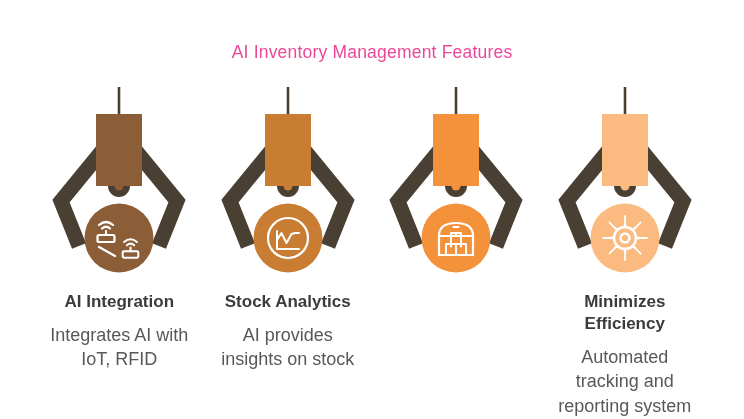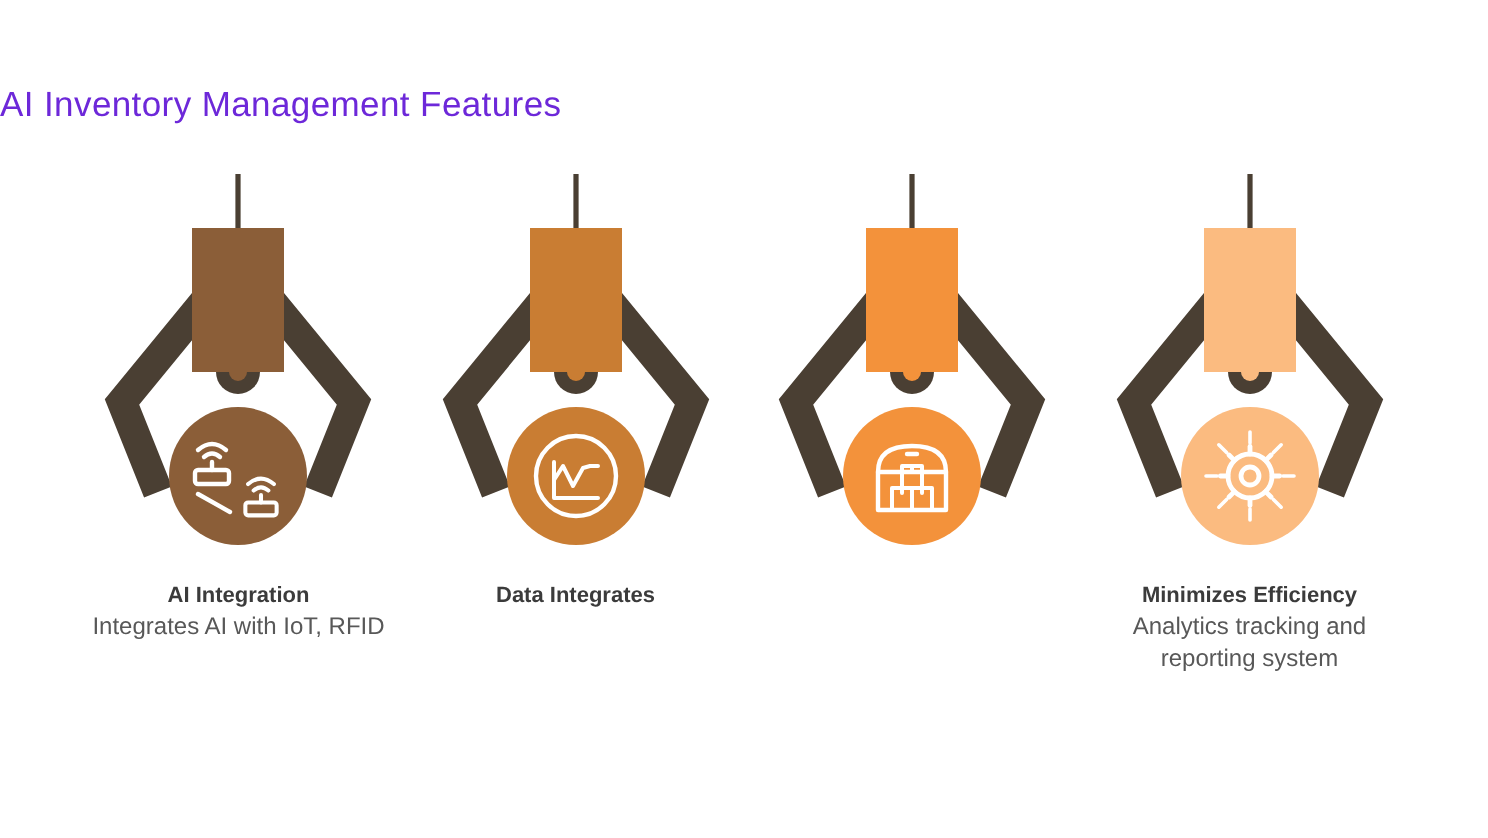--- a/index.html
+++ b/index.html
@@ -2,37 +2,37 @@
 <html><head>
 <meta charset="utf-8">
 <style>
   html,body{margin:0;padding:0;background:#ffffff;}
   .canvas{
     position:relative;width:744px;height:419px;background:#ffffff;overflow:hidden;
     font-family:"Liberation Sans", sans-serif;
   }
   .page-title{
     position:absolute;top:42px;left:0;width:100%;
-    font-size:17.5px;font-weight:400;color:#6d28d9;letter-spacing:.2px;
+    text-align:center;font-size:17.5px;font-weight:400;color:#ec4899;letter-spacing:.2px;
   }
   .features-row{
     position:absolute;left:35px;top:85px;width:674px;
     display:flex;
   }
   .feature-col{
     width:168.5px;display:flex;flex-direction:column;align-items:center;
   }
   .claw-svg{display:block;width:170px;height:200px;overflow:visible;}
   .feature-title{
     margin-top:6px;max-width:135px;text-align:center;
-    font-size:11px;font-weight:700;color:#3b3b3b;line-height:1.3;
+    font-size:17px;font-weight:700;color:#3b3b3b;line-height:1.3;
   }
   .feature-desc{
-    max-width:152px;text-align:center;
-    font-size:12px;font-weight:400;color:#585858;line-height:1.35;
+    margin-top:10px;max-width:152px;text-align:center;
+    font-size:18px;font-weight:400;color:#585858;line-height:1.35;
   }
   .icon{stroke:#ffffff;fill:none;stroke-linecap:round;stroke-linejoin:round;}
   .arm{fill:none;stroke-linejoin:miter;}
 </style>
 </head>
 <body>
 
 <div class="canvas">
 
   <div class="page-title">AI Inventory Management Features</div>
@@ -76,21 +76,22 @@
         <circle cx="85" cy="101" r="11" fill="#4A3F33"></circle>
         <circle cx="85" cy="101" r="4.5" fill="#C97D33"></circle>
         <rect x="62" y="29" width="46" height="72" fill="#C97D33"></rect>
         <circle cx="85" cy="153" r="34.5" fill="#C97D33"></circle>
         <g class="icon" transform="translate(85,153)">
           <circle cx="0" cy="0" r="20" stroke-width="2.2"></circle>
           <path d="M -11 -7 L -11 11 L 11 11" stroke-width="2"></path>
           <path d="M -11 2 L -6.5 -5 L -1.5 5 L 3.5 -4 L 7 -5 L 11 -5" stroke-width="2"></path>
         </g>
       </svg>
-      <div class="feature-title">Data Integrates</div>
+      <div class="feature-title">Stock Analytics</div>
+      <div class="feature-desc">AI provides insights on stock</div>
     </div>
 
     <div class="feature-col">
       <svg class="claw-svg" viewBox="0 0 170 200">
         <rect x="83.7" y="2" width="2.6" height="28" fill="#4A3F33"></rect>
         <path class="arm" d="M 68 66 L 27 116 L 45 161" stroke-width="15" stroke="#4A3F33"></path>
         <path class="arm" d="M 102 66 L 143 116 L 125 161" stroke-width="15" stroke="#4A3F33"></path>
         <circle cx="85" cy="101" r="11" fill="#4A3F33"></circle>
         <circle cx="85" cy="101" r="4.5" fill="#F3923B"></circle>
         <rect x="62" y="29" width="46" height="72" fill="#F3923B"></rect>
@@ -139,17 +140,17 @@
             <line x1="0" y1="16.5" x2="0" y2="22"></line>
             <line x1="0" y1="-16.5" x2="0" y2="-22"></line>
             <line x1="11.7" y1="11.7" x2="15.6" y2="15.6"></line>
             <line x1="-11.7" y1="11.7" x2="-15.6" y2="15.6"></line>
             <line x1="11.7" y1="-11.7" x2="15.6" y2="-15.6"></line>
             <line x1="-11.7" y1="-11.7" x2="-15.6" y2="-15.6"></line>
           </g>
         </g>
       </svg>
       <div class="feature-title">Minimizes Efficiency</div>
-      <div class="feature-desc">Analytics tracking and reporting system</div>
+      <div class="feature-desc">Automated tracking and reporting system</div>
     </div>
 
   </div>
 </div>
 
 </body></html>

